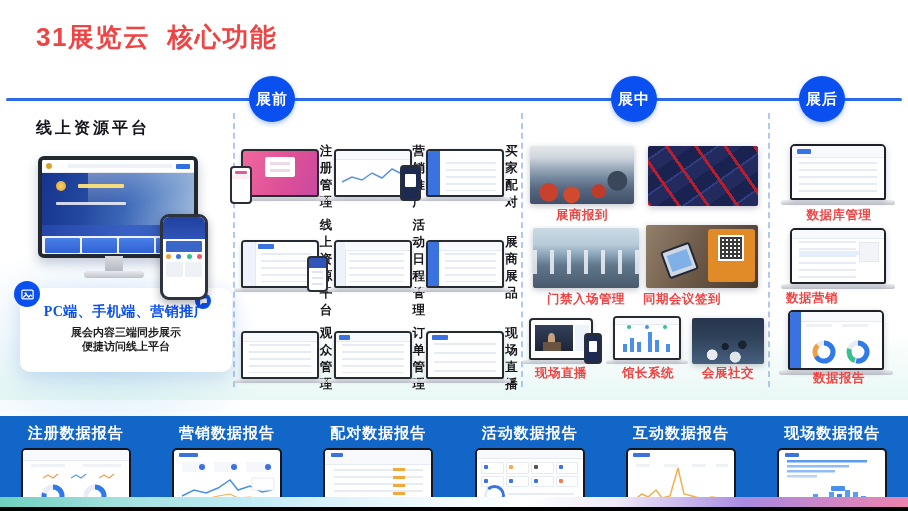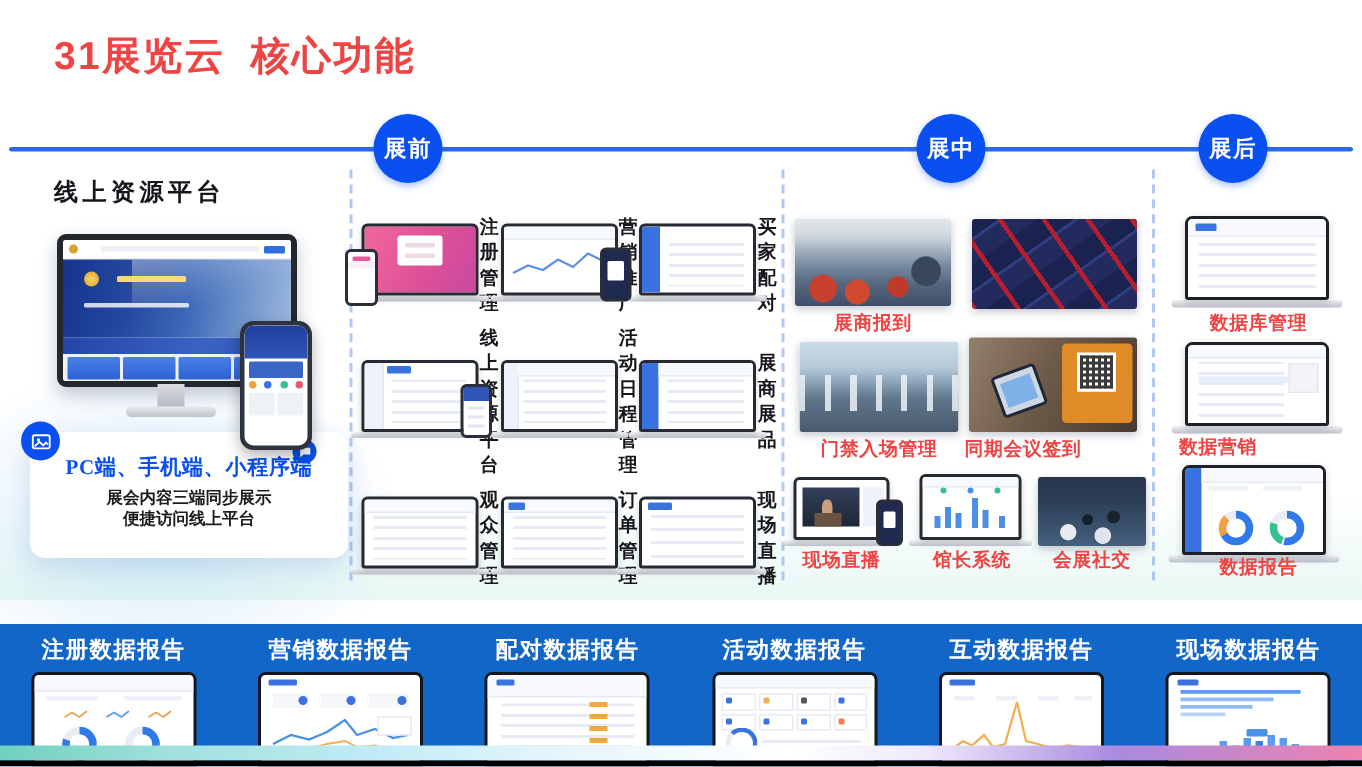--- a/index.html
+++ b/index.html
@@ -231,21 +231,21 @@
         <rect x="3" y="5" width="18" height="14" rx="2" fill="none" stroke="#fff" stroke-width="2"></rect>
         <circle cx="9" cy="10" r="1.7" fill="#fff"></circle>
         <path d="M5 17l5-5 4 4 3-3 2 2" stroke="#fff" stroke-width="2" fill="none"></path>
       </svg>
   </div>
   <div class="lp-ico-small">
     <svg width="9" height="9" viewBox="0 0 24 24">
         <path d="M3 4h18v12H9l-6 5z" fill="#fff"></path>
       </svg>
   </div>
-  <div class="lp-card-title">PC端、手机端、小程序端</div>
+  <div class="lp-card-title">PC端、手机端、营销推广</div>
   <div class="lp-lines">
     <div>展会内容三端同步展示</div>
     <div>便捷访问线上平台</div>
   </div>
 
   <div class="pre-grid">
     <div class="pre-cell">
       <div class="dev">
         <div class="lap-s sc-reg">
             <div class="wcard"></div>

